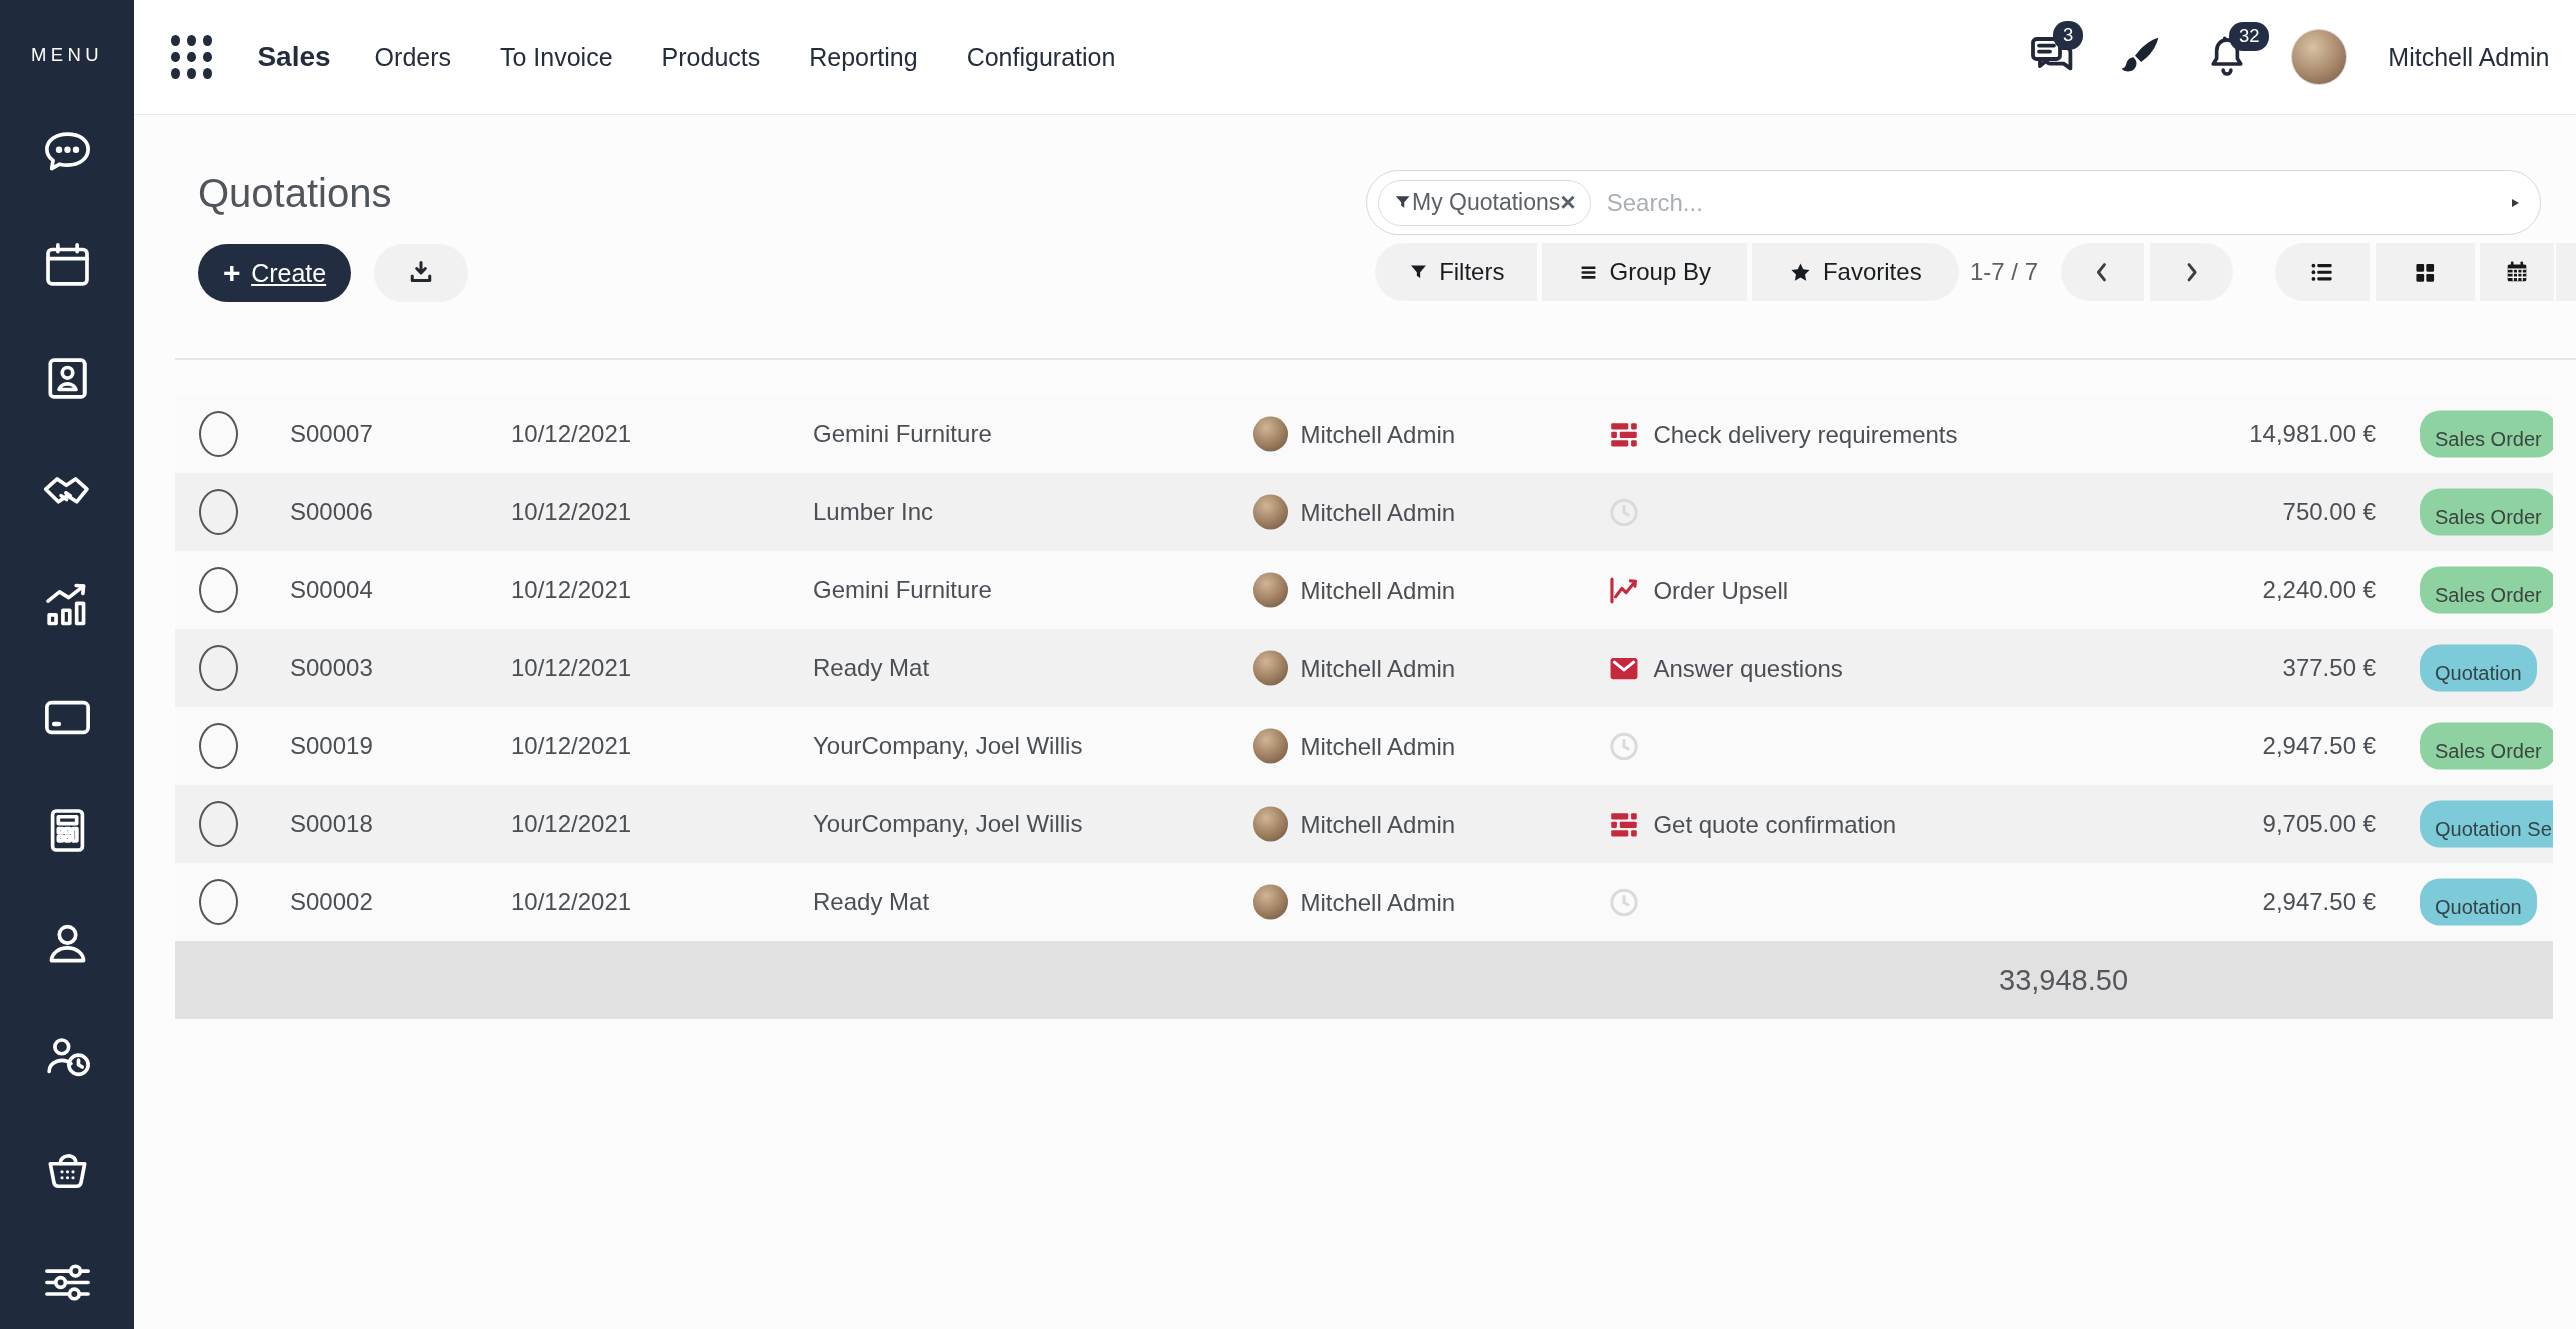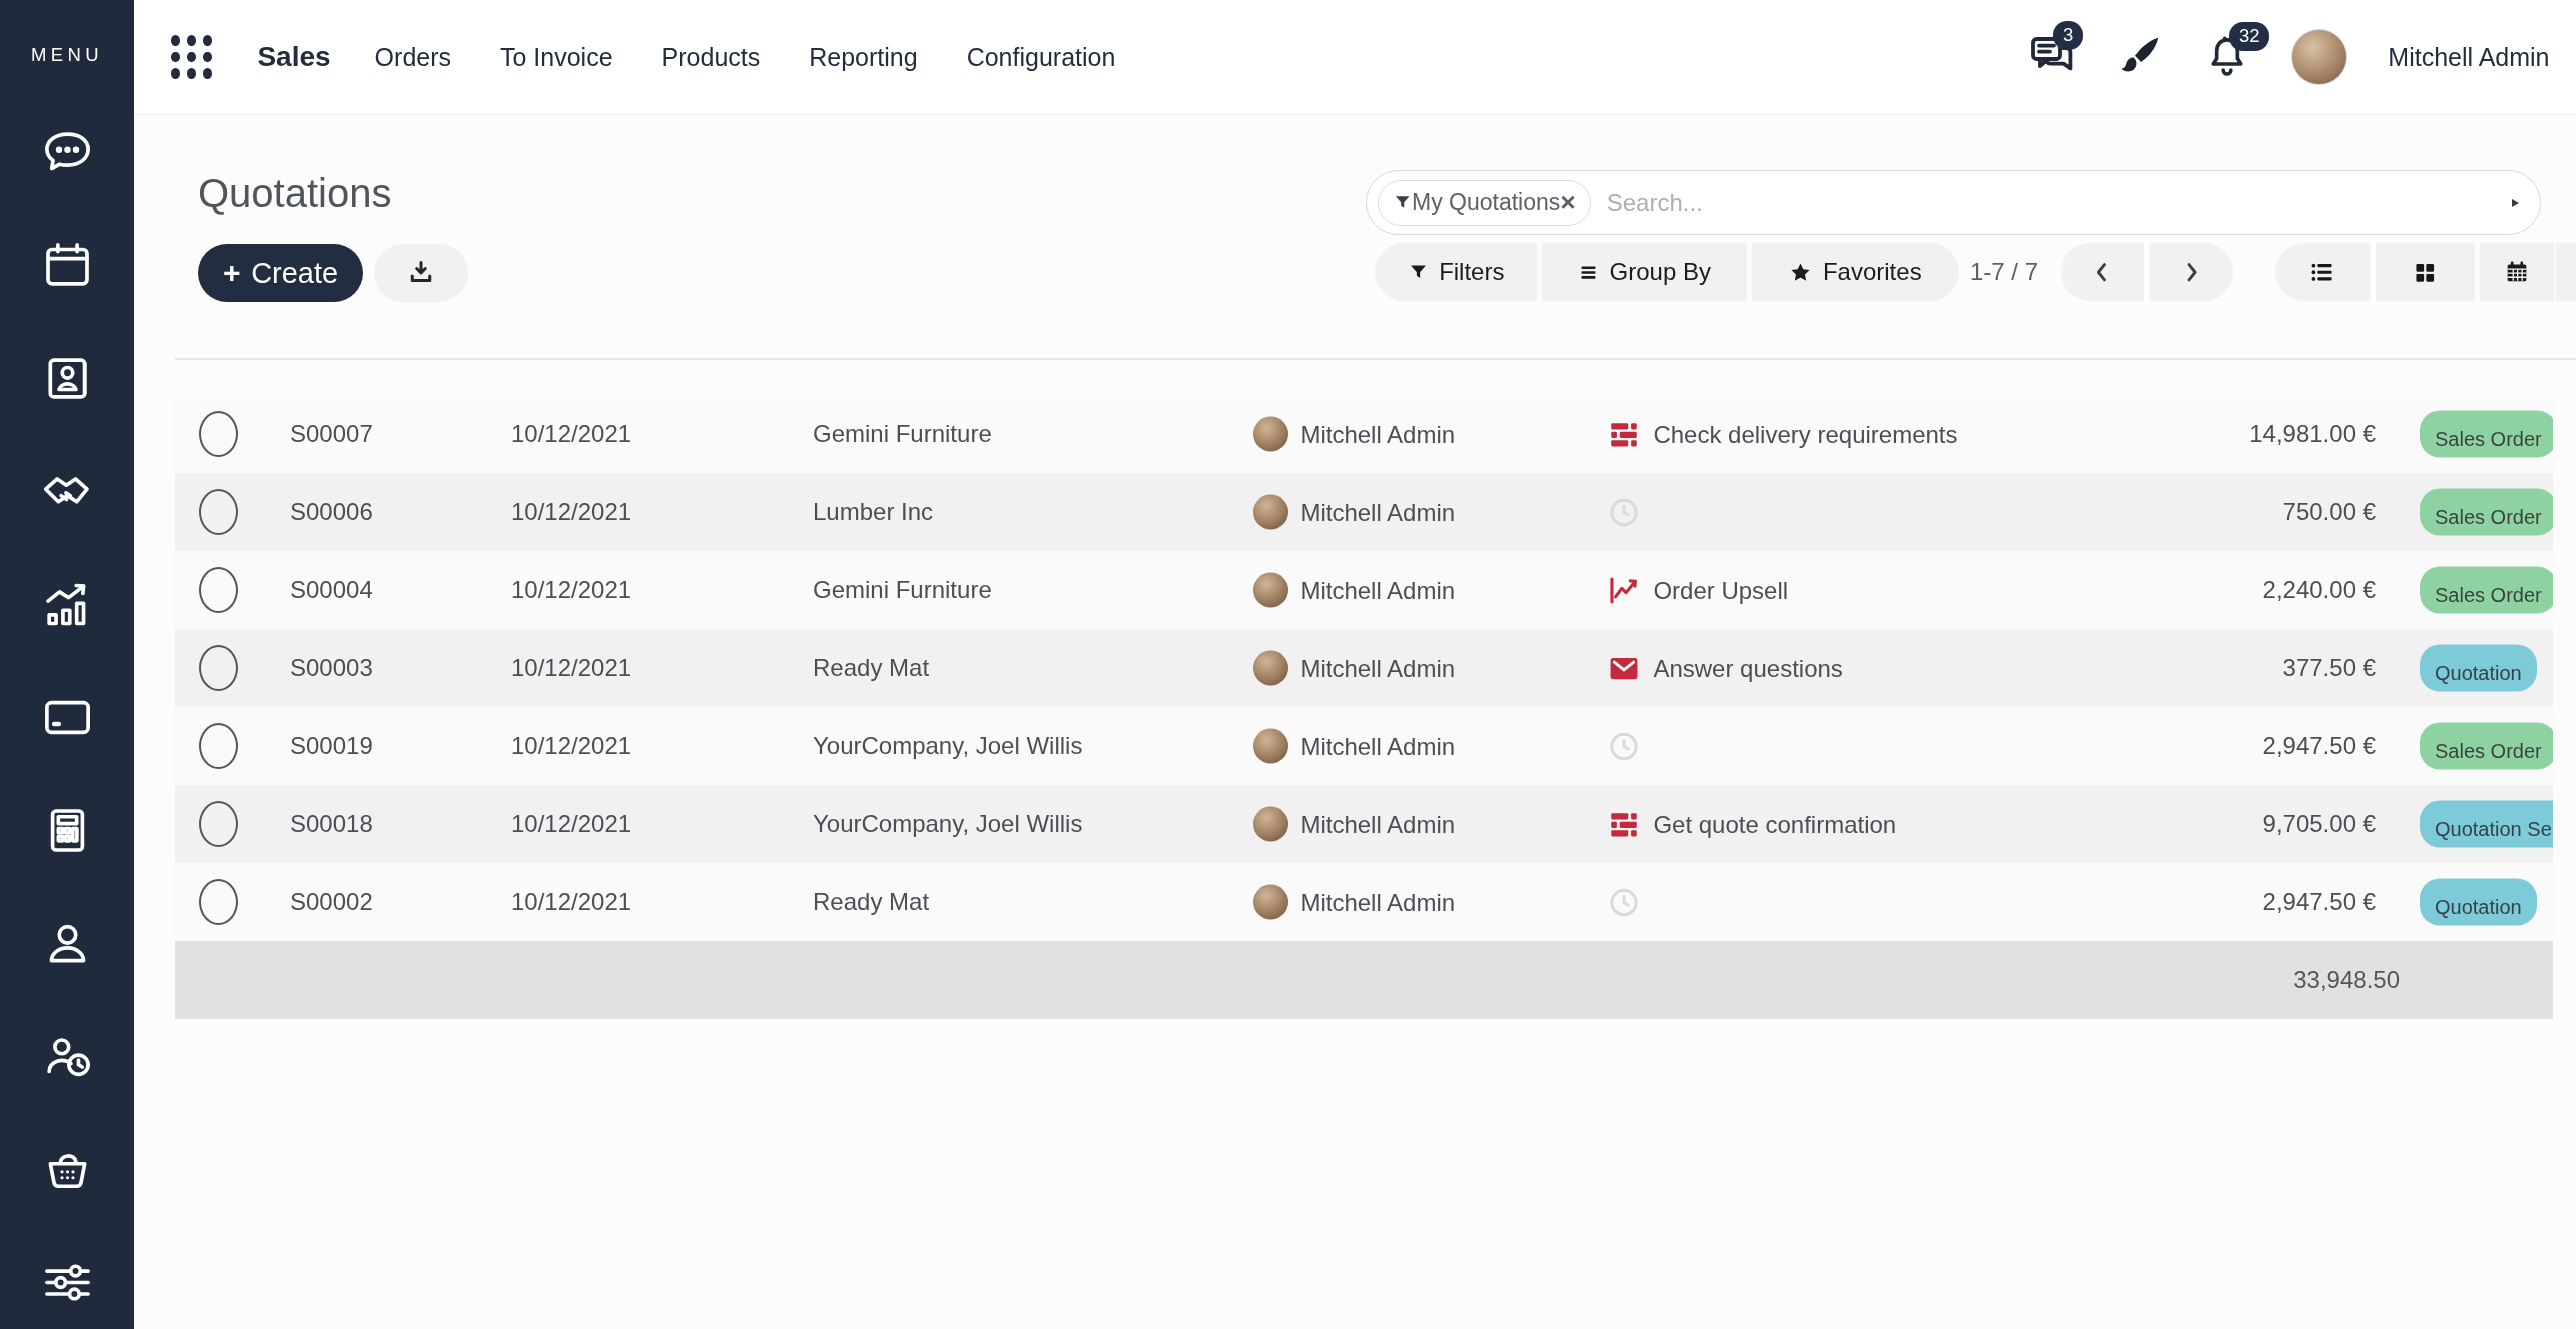--- a/index.html
+++ b/index.html
@@ -41,21 +41,21 @@
   .chip-label { font-size:23px; color:#5b6167; }
   .chip-close { font-size:26.5px; font-weight:bold; color:#57616b; cursor:pointer; line-height:1; }
   .search-placeholder { font-size:24px; color:#a9afb5; margin-left:16px; }
   .search-caret { position:absolute; right:21px; top:50%; transform:translateY(-50%);
     width:0; height:0; border-left:7px solid #3c3c3c; border-top:4.4px solid transparent; border-bottom:4.4px solid transparent; }
 
   .btn { display:flex; align-items:center; justify-content:center; height:58px; cursor:pointer; }
   .btn-create { position:absolute; left:64px; top:128px; padding:0 25px; gap:10.6px;
     background:#222d42; border-radius:29px; color:#fff; }
   .btn-create .plus { font-size:30px; font-weight:bold; line-height:1; }
-  .btn-create .lbl { font-size:29px; }
+  .btn-create .lbl { font-size:25px;text-decoration:underline; }
   .btn-export { position:absolute; left:240px; top:128px; width:94px; background:#f1f1f2; border-radius:29px; }
 
   .seg { position:absolute; top:127px; background:#f1f1f2; gap:10.6px; }
   .seg .seg-lbl { font-size:24px; color:#181d22; }
   .cap-l { border-top-left-radius:29px; border-bottom-left-radius:29px; }
   .cap-r { border-top-right-radius:29px; border-bottom-right-radius:29px; }
   .pager { position:absolute; left:1836px; top:127px; height:58px; display:flex; align-items:center;
     font-size:24px; color:#5b6065; }
 
   .divider { position:absolute; left:41px; right:0; top:242px; height:1.8px; background:#e6e6e6; }
@@ -79,22 +79,22 @@
     width:39px; height:46px; border:2.2px solid #53575c; border-radius:50%; background:#fff0; cursor:pointer; }
   .c-sales { display:flex; align-items:center; gap:12.4px; }
   .avatar-sm { width:35px; height:35px; border-radius:50%; flex:0 0 35px;
     background:radial-gradient(circle at 38% 32%, #d0b696, #9c7c5e 55%, #64503c 100%); }
   .c-activity { display:flex; align-items:center; gap:12.4px; }
   .act-ic { width:35px; height:35px; display:flex; align-items:center; justify-content:center; }
   .badge { display:inline-block; height:47px; line-height:41px; padding:8px 15px; border-radius:20px;
     font-size:20px; white-space:nowrap; }
   .badge.green { background:#8fd2a2; color:#3a443f; }
   .badge.teal  { background:#7dcad8; color:#334449; }
-  .foot-total { position:absolute; left:1960px; width:265px; text-align:right; top:50%;
-    transform:translateY(-50%); font-size:24px; color:#53575c; }
+  .foot-total { position:absolute; left:1824px; width:265px; text-align:left; top:50%;
+    transform:translateY(-50%); font-size:29px; color:#53575c; }
 </style>
 </head>
 <body>
 
 <div class="sidebar">
   <div class="menu-label">MENU</div>
   <div>
       <div class="side-item" style="top: 124px;">
         <svg width="55" height="55" viewBox="0 0 24 24" fill="none" stroke="#fff" stroke-width="1.6" stroke-linecap="round" stroke-linejoin="round">
           <path d="M12 4C6.7 4 3 6.9 3 10.6c0 2 1 3.7 2.7 4.9L5.1 19l3.5-1.9c1.1.3 2.2.4 3.4.4 5.3 0 9-2.9 9-6.9S17.3 4 12 4z"></path>

